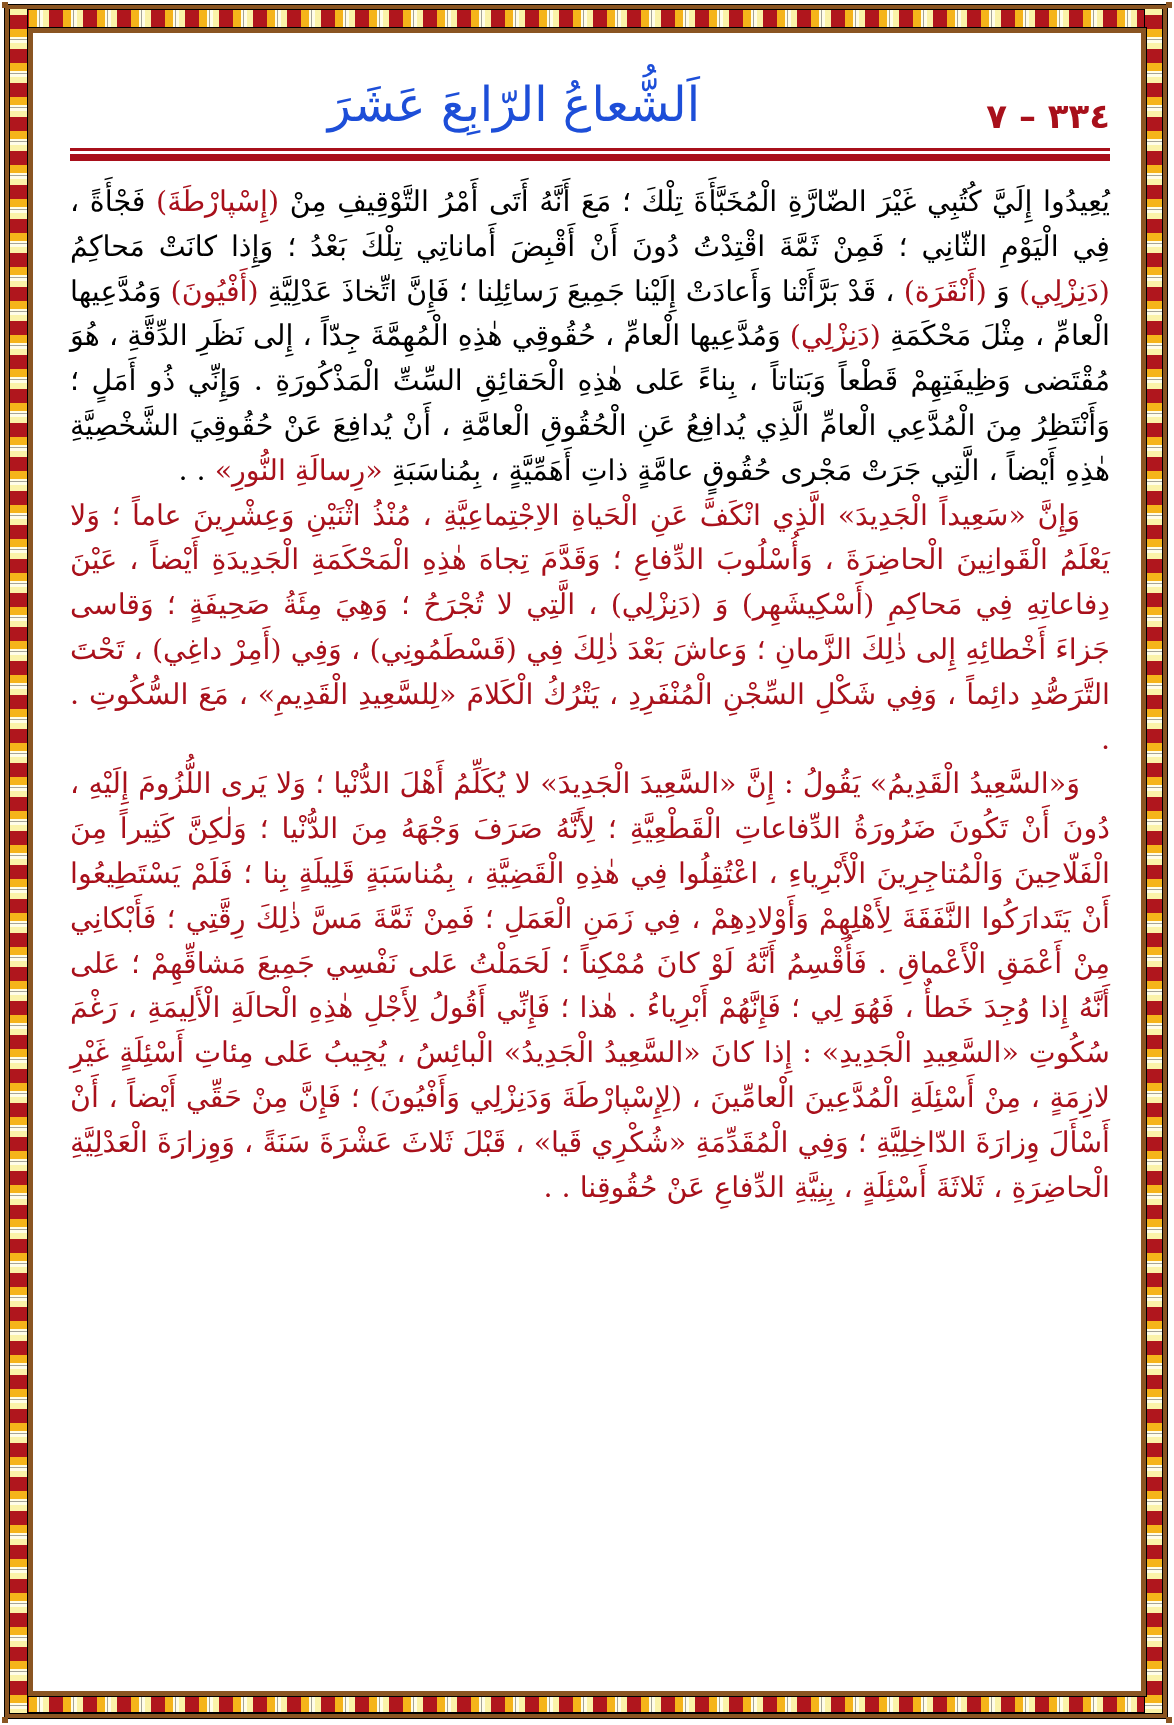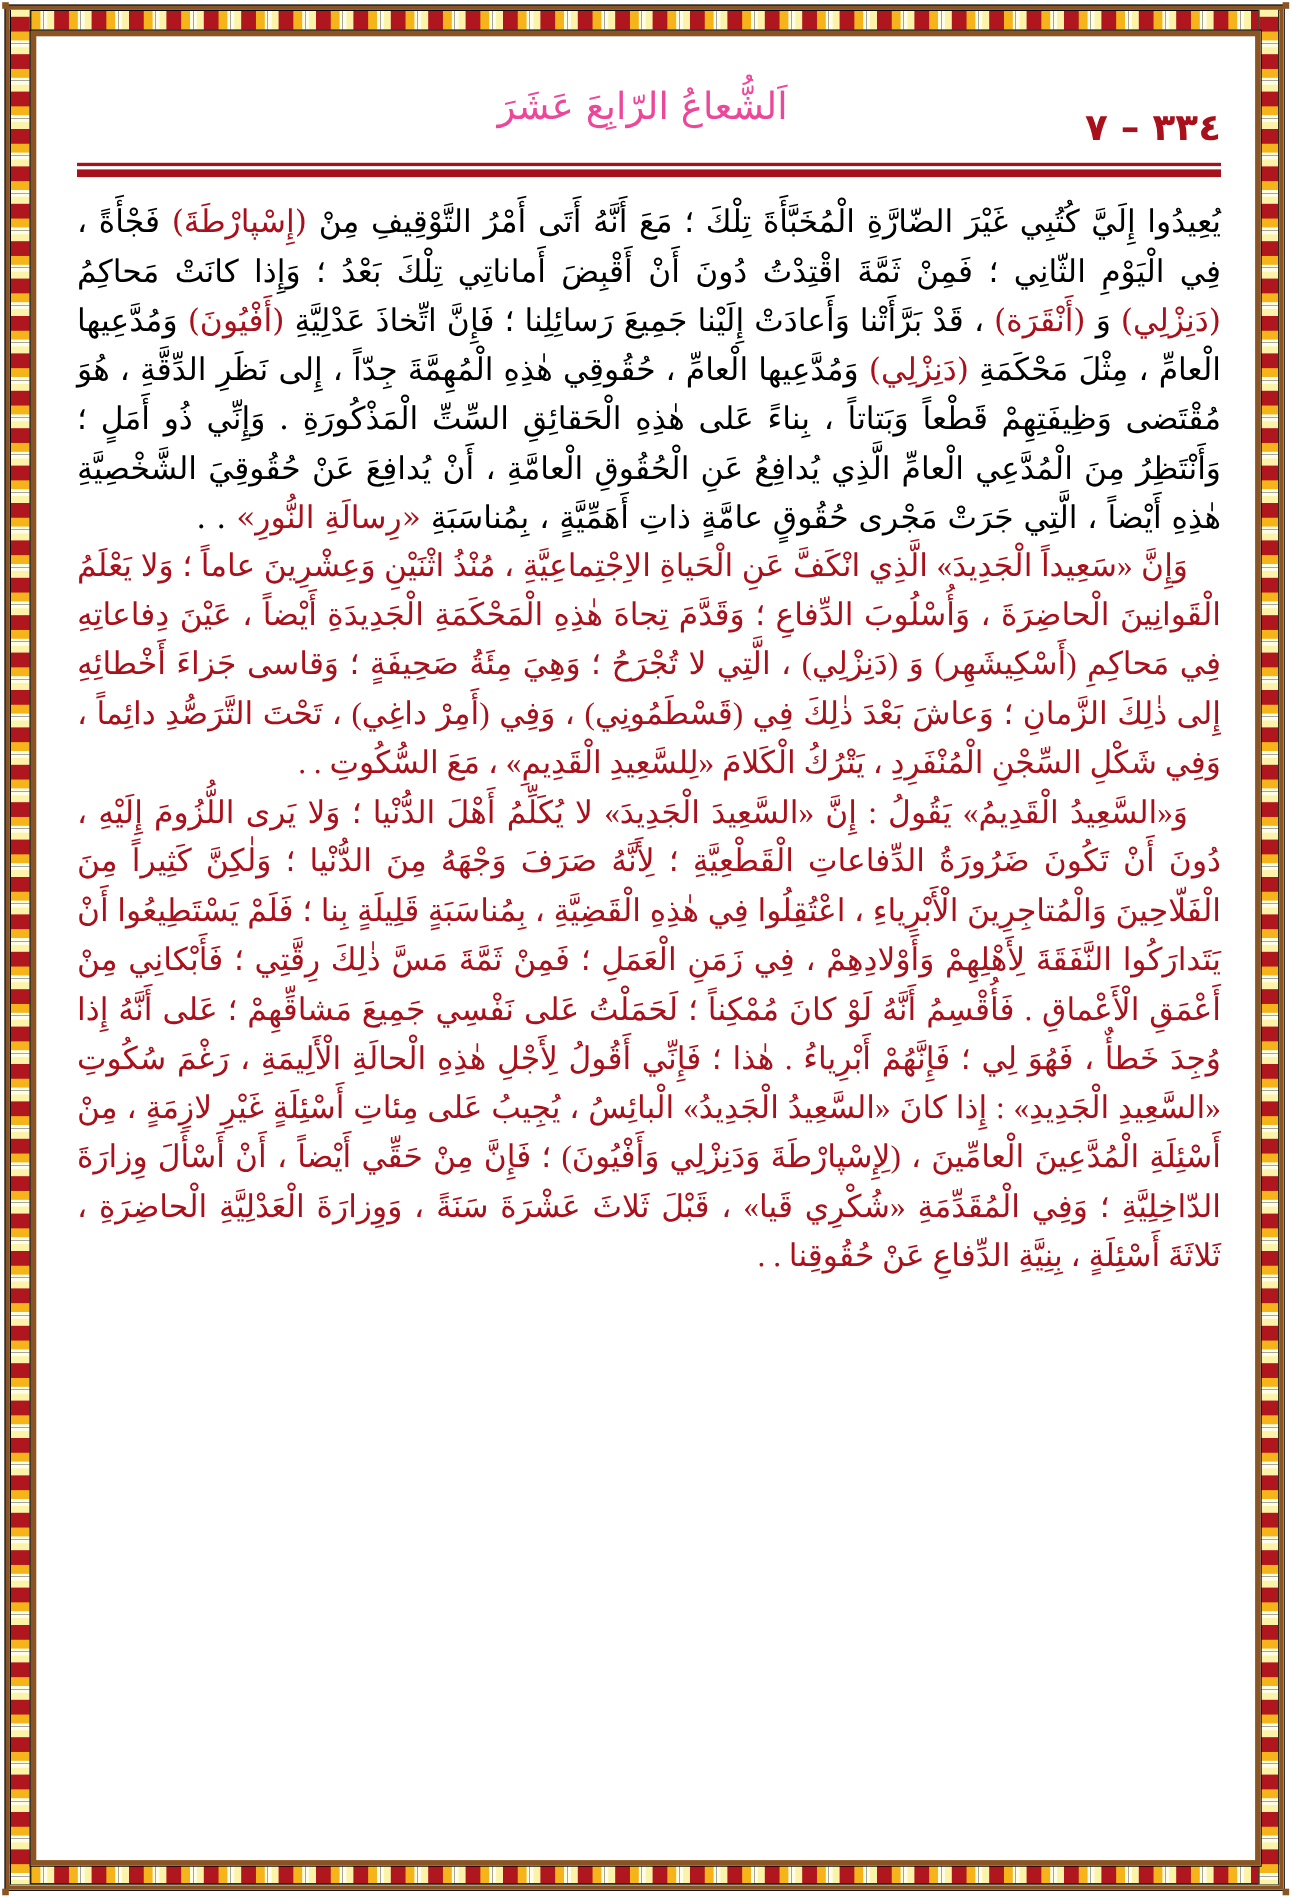--- a/index.html
+++ b/index.html
@@ -70,35 +70,35 @@
   }
   .header {
     position: relative; height: 86px;
   }
   .page-number {
     position: absolute; right: 0; top: 36px;
     font-size: 34px; font-weight: bold; color: #a8101b;
     font-family: "DejaVu Sans", sans-serif; letter-spacing: 2px;
   }
   .chapter-title {
-    position: absolute; right: 394px; top: 16px;
-    font-size: 34px; color: #ec4899; white-space: nowrap;
+    position: absolute; right: 410px; top: 16px;
+    font-size: 48px; color: #1d4ed8; white-space: nowrap;
   }
   .rule-thin  { position: absolute; left: 0; right: 0; top: 88px; height: 3px; background: #a8101b; }
   .rule-thick { position: absolute; left: 0; right: 0; top: 94px; height: 7px; background: #a8101b; }
 
   .body {
     position: absolute; top: 120px; left: 0; right: 0;
     font-size: 28.5px; line-height: 44.8px; text-align: justify;
     text-align-last: right;
   }
   .para { margin: 0; }
   .para.black { color: #000000; }
   .para.red { color: #a8101b; }
-  .para.indent { text-indent: 30px; font-family: Liberation Serif, serif; }
+  .para.indent { text-indent: 30px; }
   .hl { color: #a8101b; }
 </style>
 </head>
 <body>
 
 <div class="frame-outer"></div>
 <div class="braid h braid-top"></div>
 <div class="braid h braid-bottom"></div>
 <div class="braid v braid-left"></div>
 <div class="braid v braid-right"></div>

